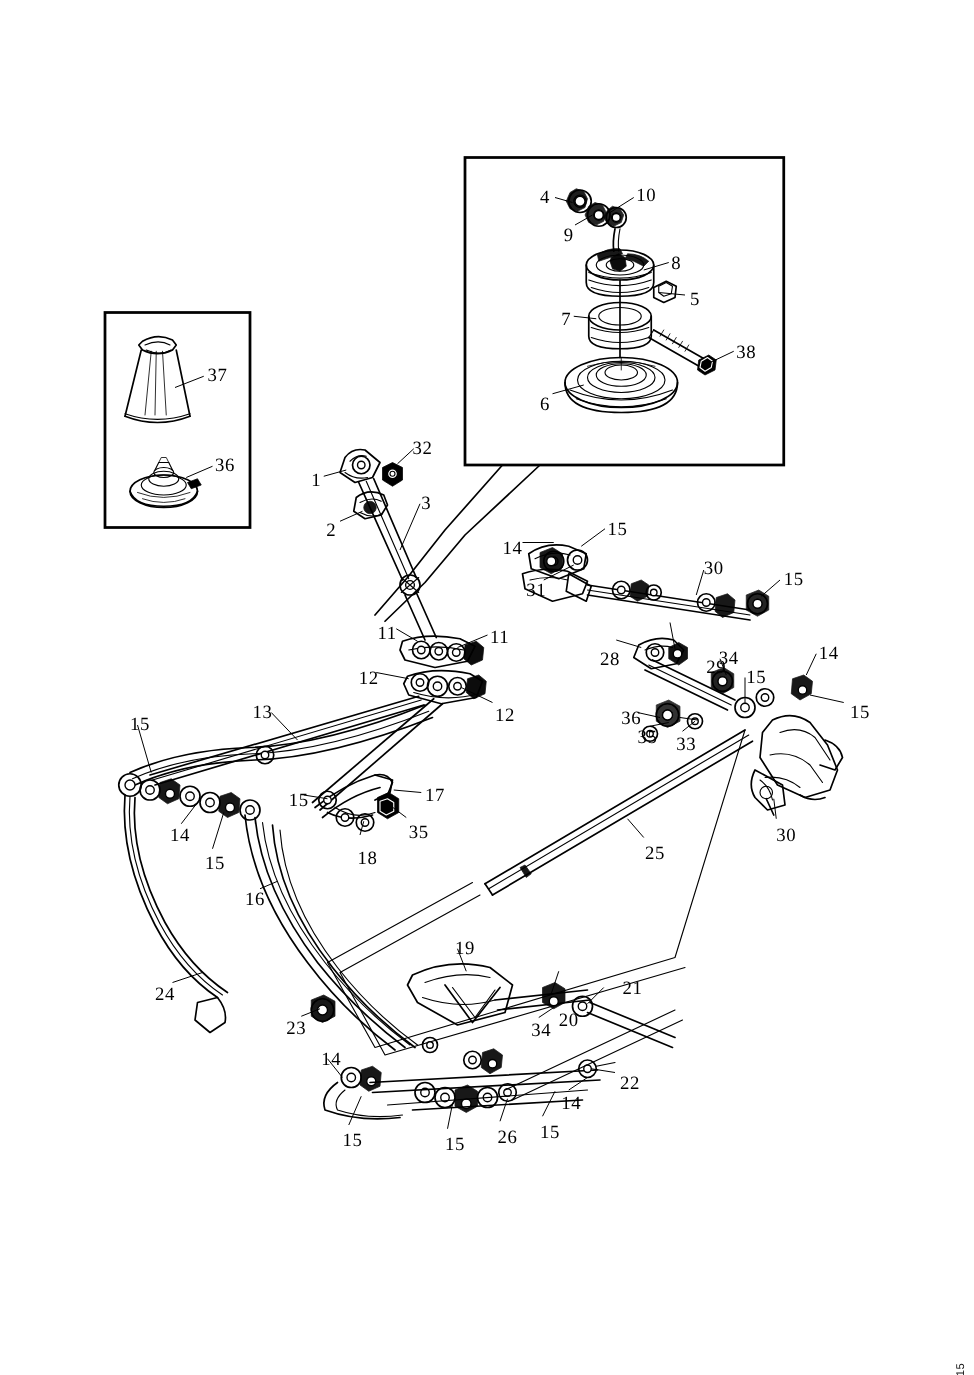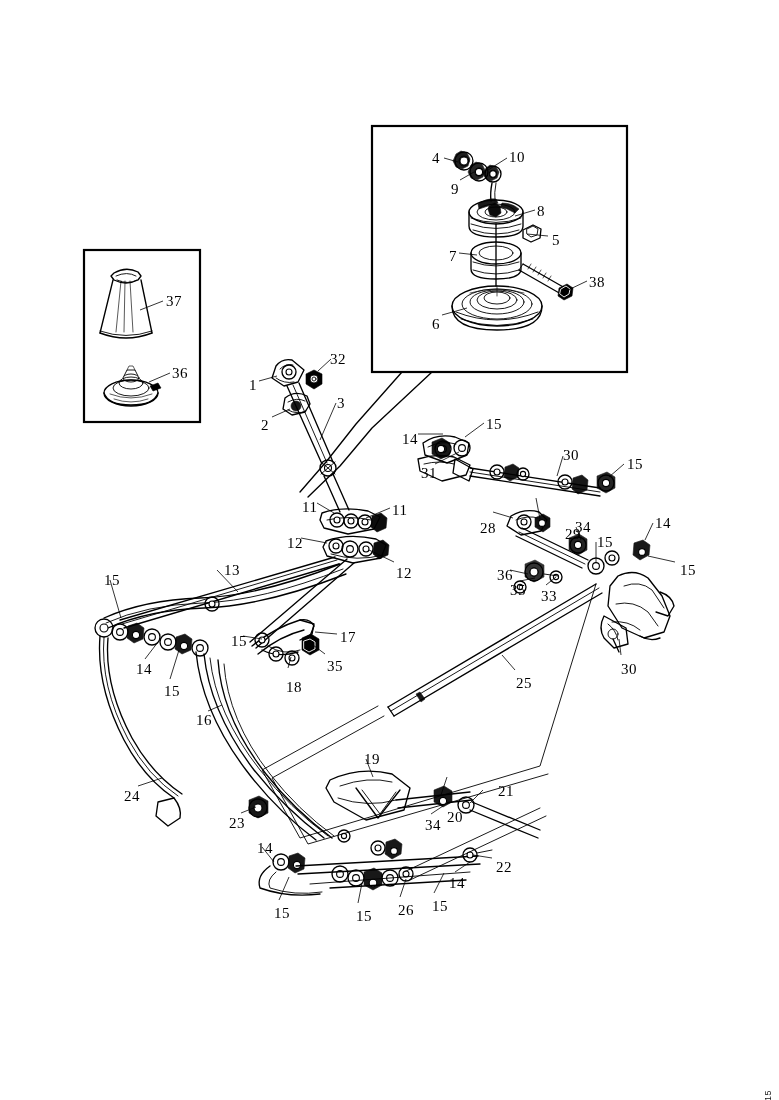--- a/index.html
+++ b/index.html
@@ -491,21 +491,21 @@
       <div class="callout" style="left: 480px; top: 521px;">28</div>
       <div class="callout" style="left: 575px; top: 520px;">34</div>
       <div class="callout" style="left: 597px; top: 535px;">15</div>
       <div class="callout" style="left: 655px; top: 516px;">14</div>
       <div class="callout" style="left: 680px; top: 563px;">15</div>
       <div class="callout" style="left: 497px; top: 568px;">36</div>
       <div class="callout" style="left: 510px; top: 583px;">35</div>
       <div class="callout" style="left: 541px; top: 589px;">33</div>
       <div class="callout" style="left: 621px; top: 662px;">30</div>
       <div class="callout" style="left: 104px; top: 573px;">15</div>
-      <div class="callout" style="left: 224px; top: 563px;">13</div>
+      <div class="callout" style="left: 202px; top: 563px;">13</div>
       <div class="callout" style="left: 136px; top: 662px;">14</div>
       <div class="callout" style="left: 164px; top: 684px;">15</div>
       <div class="callout" style="left: 231px; top: 634px;">15</div>
       <div class="callout" style="left: 340px; top: 630px;">17</div>
       <div class="callout" style="left: 327px; top: 659px;">35</div>
       <div class="callout" style="left: 286px; top: 680px;">18</div>
       <div class="callout" style="left: 196px; top: 713px;">16</div>
       <div class="callout" style="left: 124px; top: 789px;">24</div>
       <div class="callout" style="left: 516px; top: 676px;">25</div>
       <div class="callout" style="left: 364px; top: 752px;">19</div>

